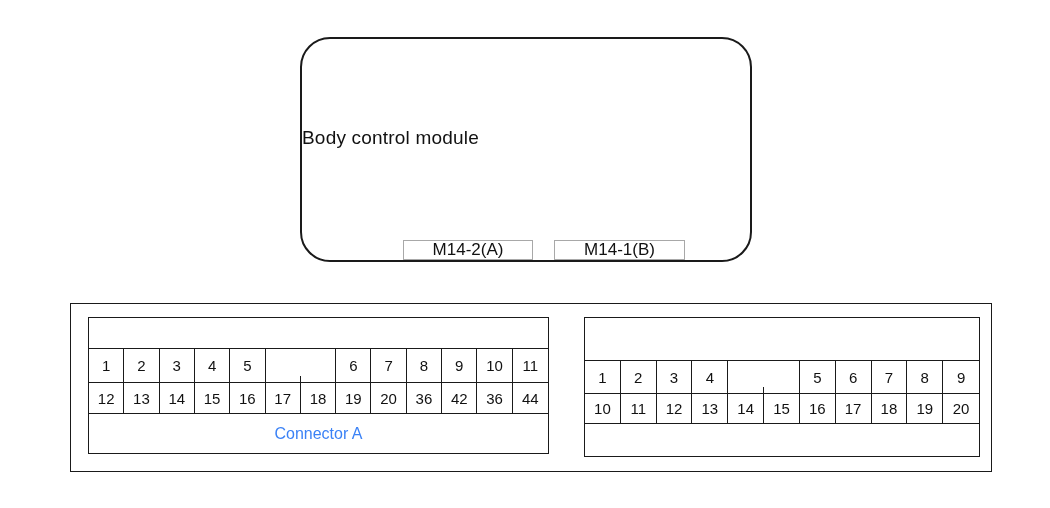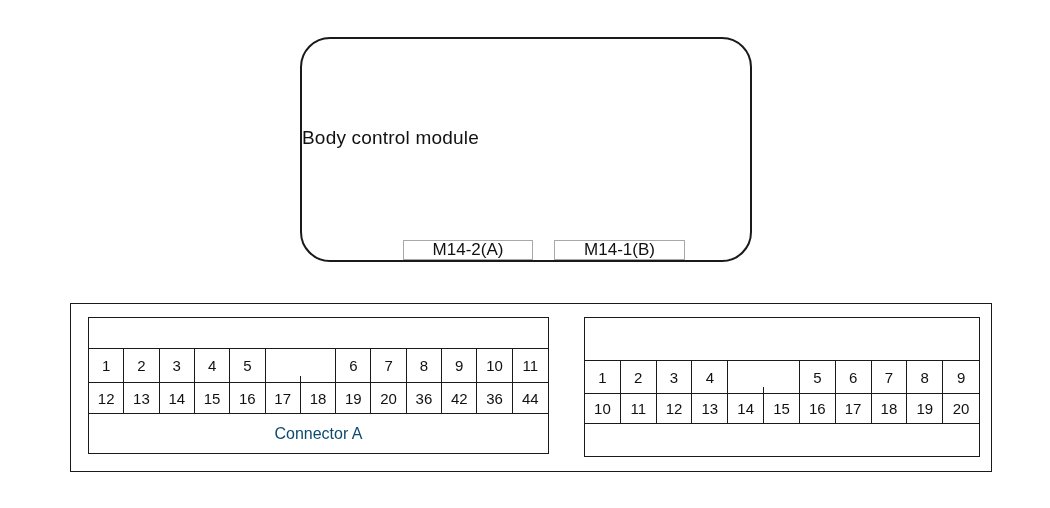--- a/index.html
+++ b/index.html
@@ -107,21 +107,21 @@
     height: 6px;
     background: #1a1a1a;
   }
 
   .conn-label {
     flex: 1;
     display: flex;
     align-items: center;
     justify-content: center;
     font-size: 16px;
-    color: #0c4a6e;
+    color: #3b82f6;
   }
 </style>
 </head>
 <body>
 
 <div class="canvas">
 
   <div class="module-box">
     <div class="module-title">Body control module</div>
     <div class="tag-box tag-a">

